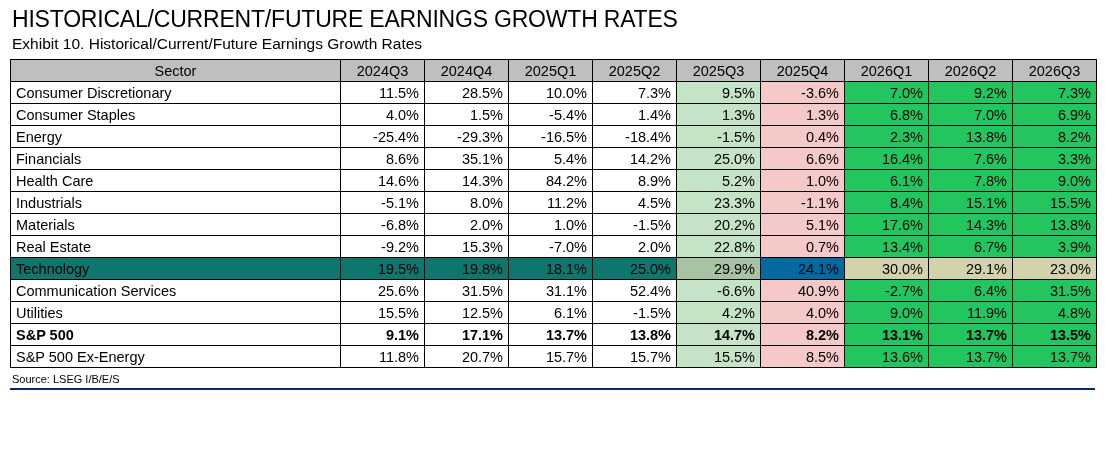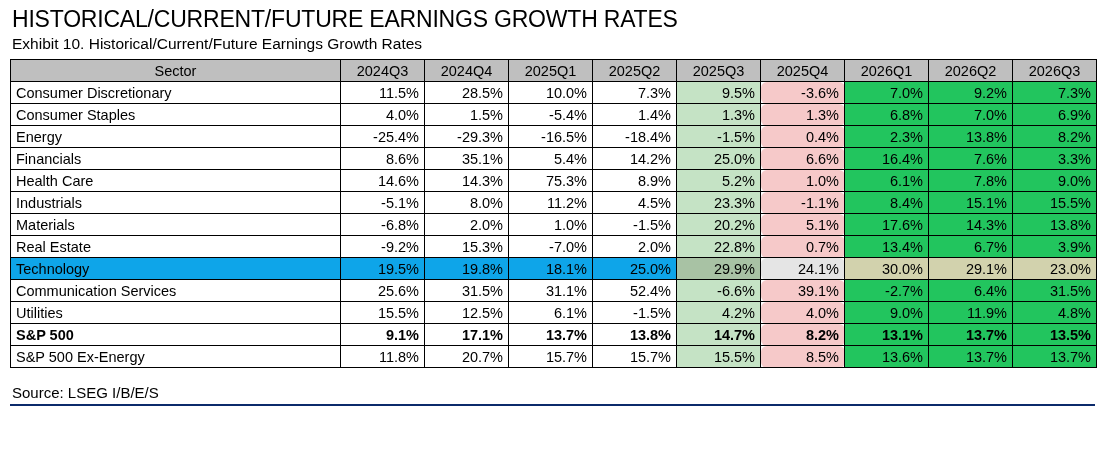--- a/index.html
+++ b/index.html
@@ -55,35 +55,35 @@
   }
   th.sector-head { width: 330px; }
   th.q-head { width: 84px; }
   td.sector {
     text-align: left;
   }
   td.num {
     text-align: right;
   }
   tr.highlight-row td {
-    background: #0ea5e9;
+    background: #0f766e;
   }
   tr.bold-row td {
     font-weight: bold;
   }
   
   .tint-green { background: #c5e3c5; }
-  .tint-red   { background: #f6c9c9; border-radius: 6px; }
+  .tint-red   { background: #f6c9c9; }
   .tint-yellow{ background: #22c55e; }
   tr.highlight-row td.tint-green { background: #a8c2a4; }
-  tr.highlight-row td.tint-red   { background: #e5e5e5; }
+  tr.highlight-row td.tint-red   { background: #0369a1; }
   tr.highlight-row td.tint-yellow{ background: #d2d2ad; text-align: right; }
   .source {
-    font-size: 15px;
-    margin: 16px 0 0 2px;
+    font-size: 11px;
+    margin: 5px 0 0 2px;
   }
   .bottom-rule {
     border-top: 2px solid #0b2a6b;
     margin-top: 3px;
     width: 1085px;
   }
 </style>
 </head>
 <body>
 
@@ -153,21 +153,21 @@
           <td class="num tint-green">25.0%</td>
           <td class="num tint-red">6.6%</td>
           <td class="num tint-yellow">16.4%</td>
           <td class="num tint-yellow">7.6%</td>
           <td class="num tint-yellow">3.3%</td>
         </tr>
         <tr>
           <td class="sector">Health Care</td>
           <td class="num">14.6%</td>
           <td class="num">14.3%</td>
-          <td class="num">75.3%</td>
+          <td class="num">84.2%</td>
           <td class="num">8.9%</td>
           <td class="num tint-green">5.2%</td>
           <td class="num tint-red">1.0%</td>
           <td class="num tint-yellow">6.1%</td>
           <td class="num tint-yellow">7.8%</td>
           <td class="num tint-yellow">9.0%</td>
         </tr>
         <tr>
           <td class="sector">Industrials</td>
           <td class="num">-5.1%</td>
@@ -216,21 +216,21 @@
           <td class="num tint-yellow">29.1%</td>
           <td class="num tint-yellow">23.0%</td>
         </tr>
         <tr>
           <td class="sector">Communication Services</td>
           <td class="num">25.6%</td>
           <td class="num">31.5%</td>
           <td class="num">31.1%</td>
           <td class="num">52.4%</td>
           <td class="num tint-green">-6.6%</td>
-          <td class="num tint-red">39.1%</td>
+          <td class="num tint-red">40.9%</td>
           <td class="num tint-yellow">-2.7%</td>
           <td class="num tint-yellow">6.4%</td>
           <td class="num tint-yellow">31.5%</td>
         </tr>
         <tr>
           <td class="sector">Utilities</td>
           <td class="num">15.5%</td>
           <td class="num">12.5%</td>
           <td class="num">6.1%</td>
           <td class="num">-1.5%</td>

